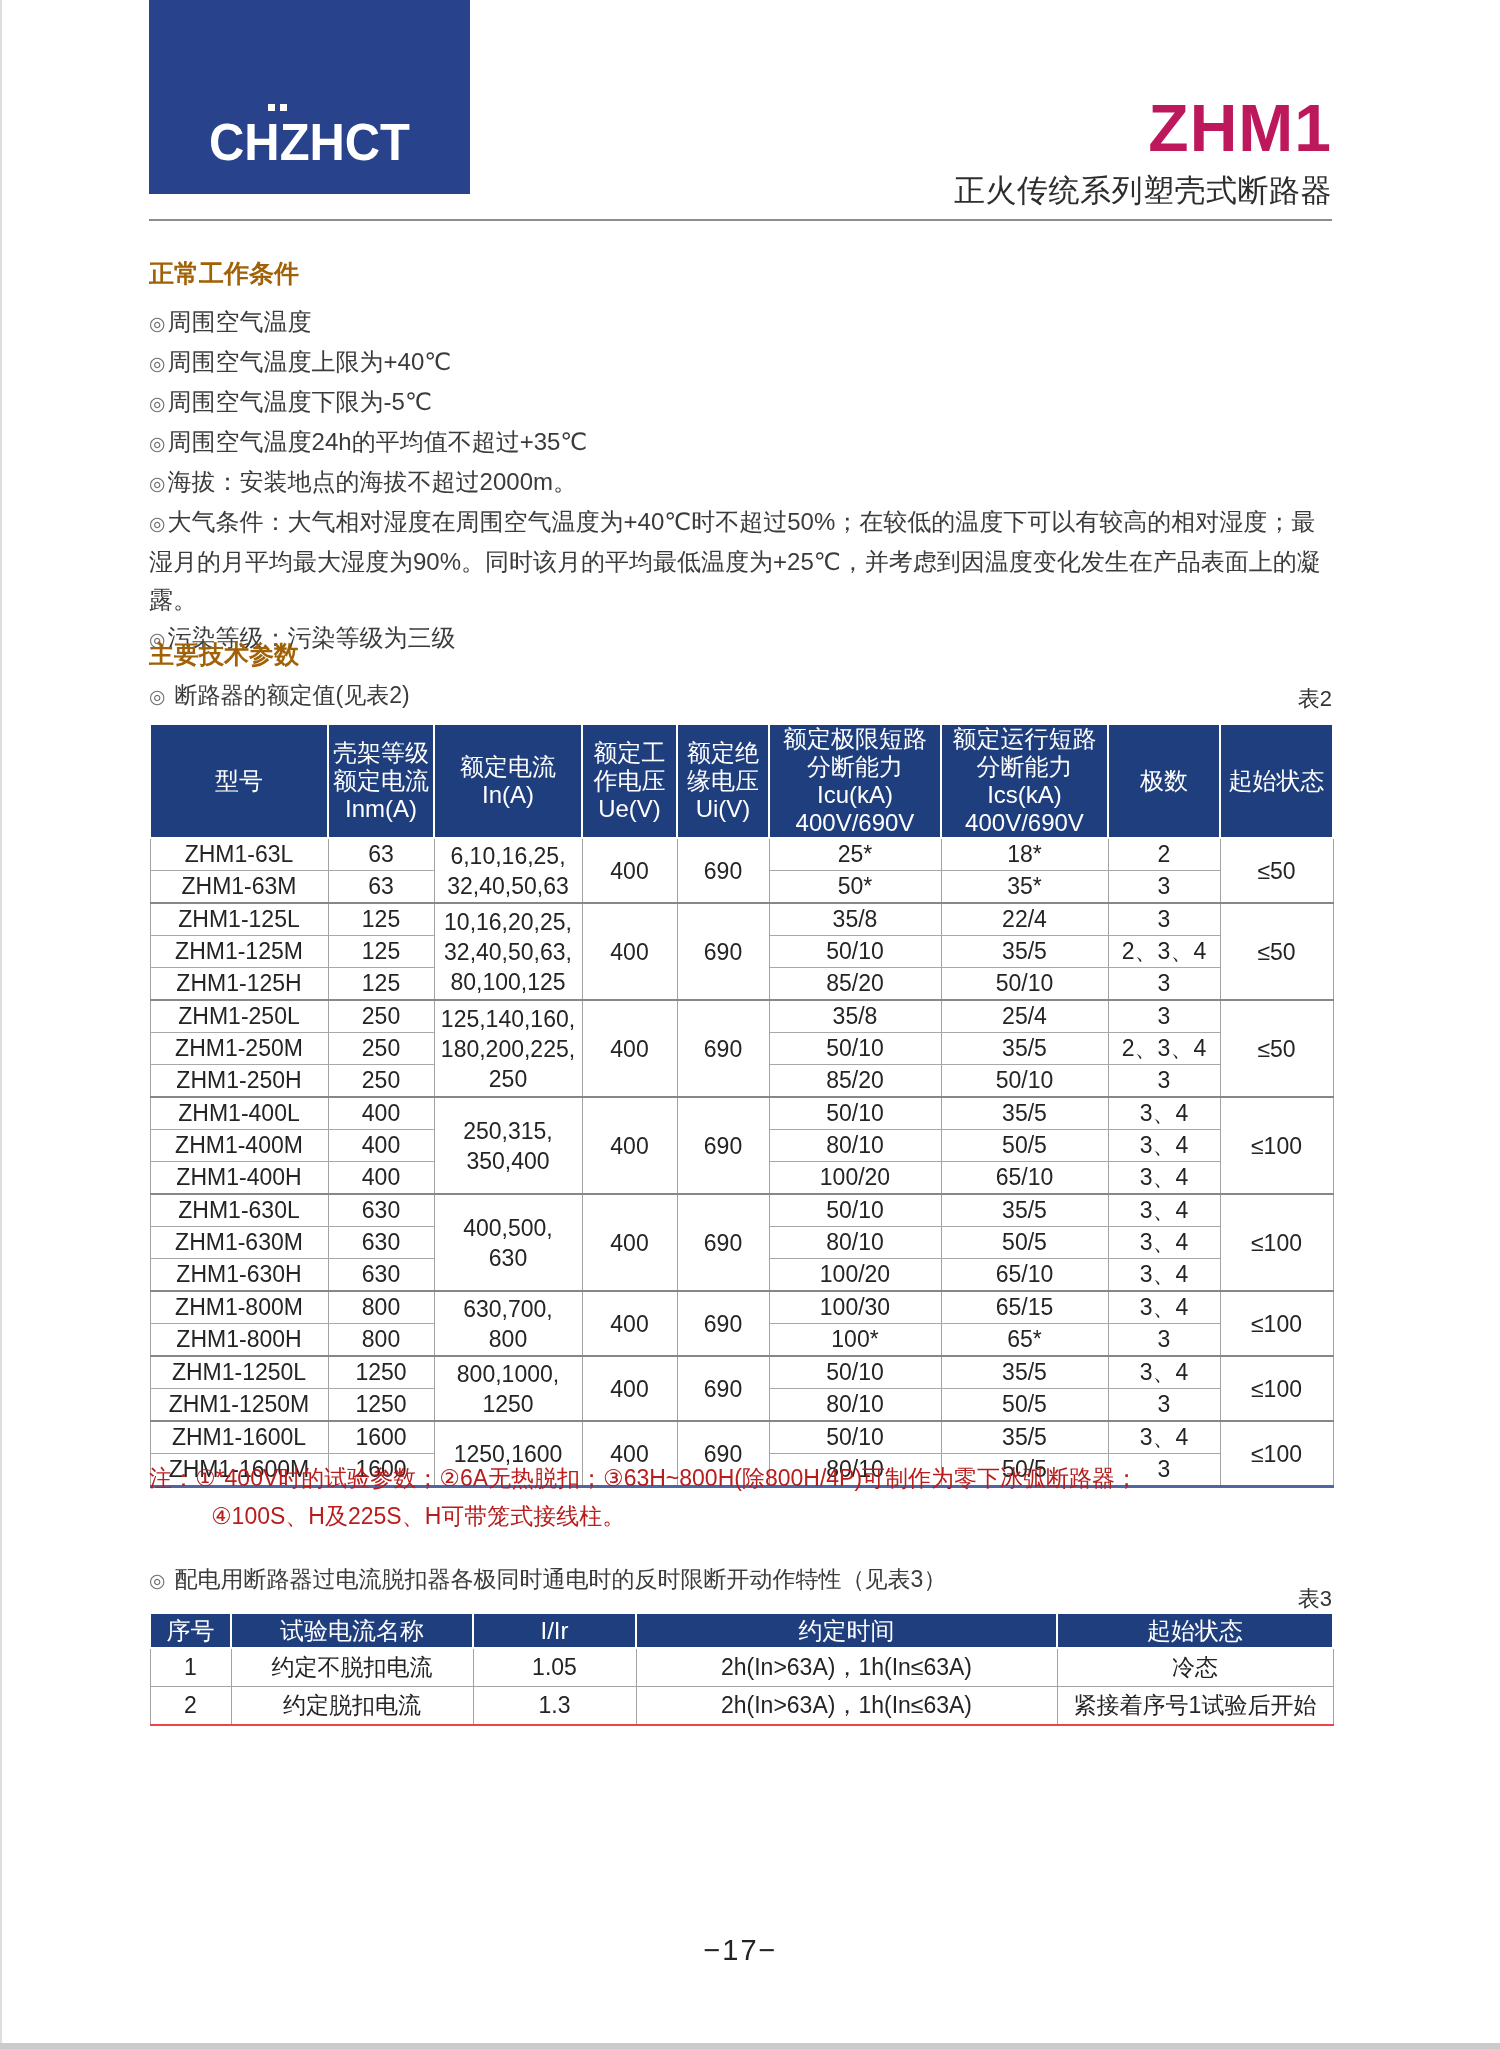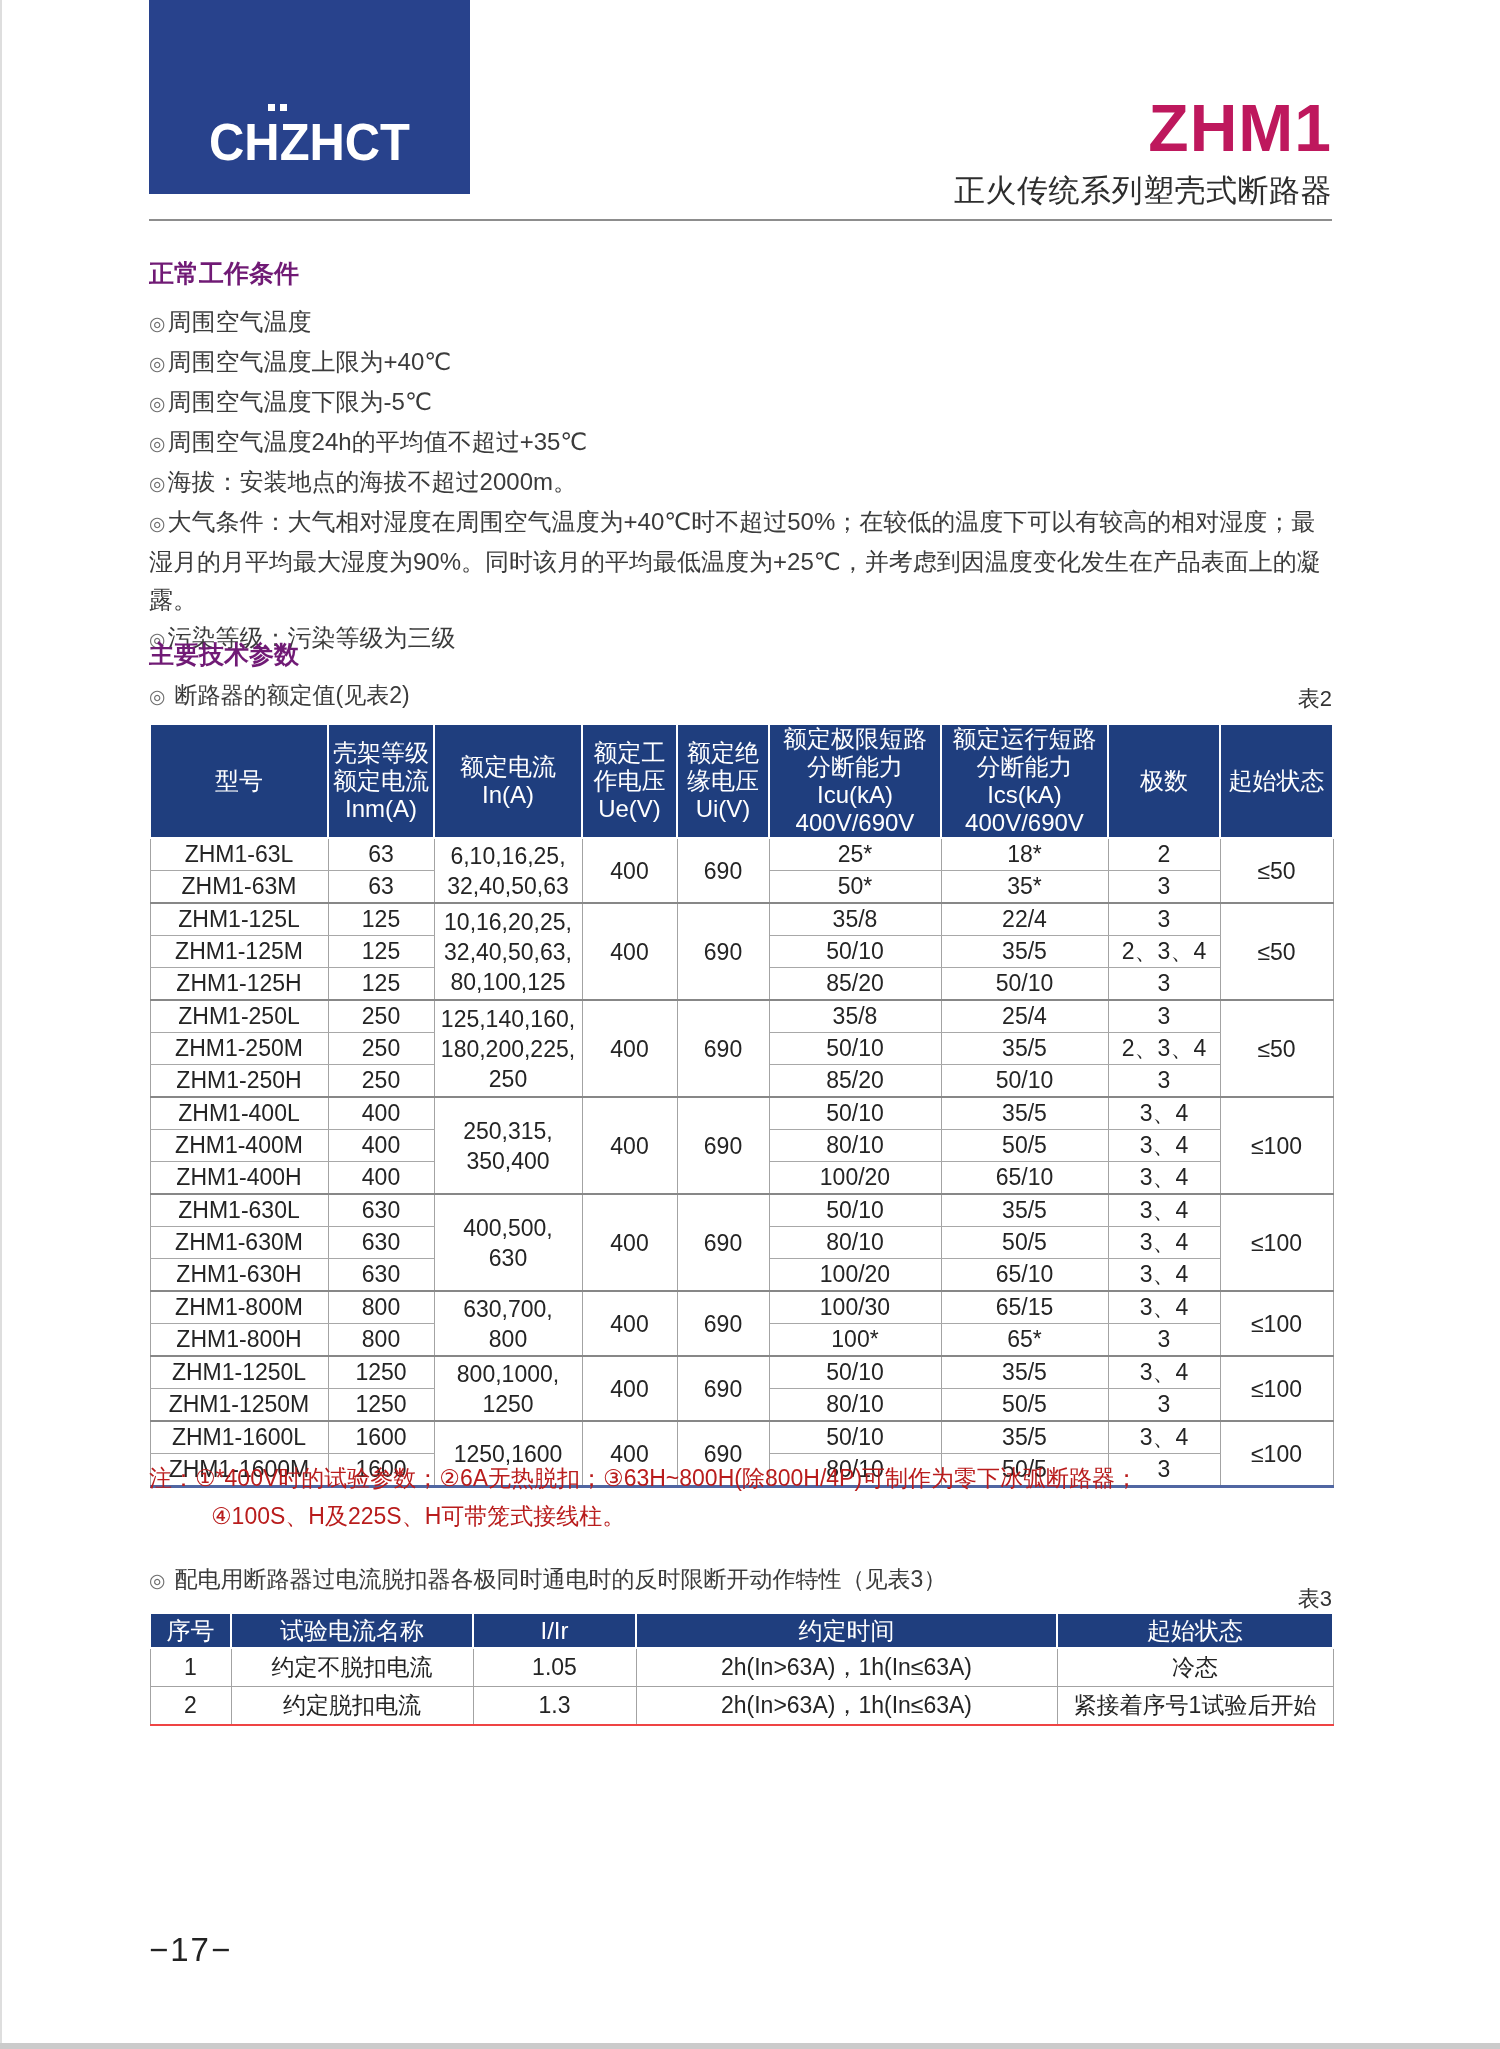--- a/index.html
+++ b/index.html
@@ -24,21 +24,21 @@
     position:absolute; right:168px; top:95px; font-size:66px; font-weight:bold;
     color:#be185d; letter-spacing:1px; line-height:1;
   }
   .product-subtitle{
     position:absolute; right:168px; top:172px; font-size:31px; color:#2d2d2d;
     letter-spacing:0.5px; line-height:1.2; font-weight:500;
   }
   .header-rule{ position:absolute; left:149px; top:219px; width:1183px; height:2px; background:#8d8d8d; }
 
   
-  .sec-heading{ position:absolute; left:149px; font-size:25px; font-weight:bold; color:#701a75; }
+  .sec-heading{ position:absolute; left:149px; font-size:25px; font-weight:bold; color:#a16207; }
   #h-conditions{ top:257px; }
   #h-parameters{ top:638px; }
 
   .cond-list{ position:absolute; left:149px; top:303px; width:1188px; font-size:24px; color:#3b3b3b; line-height:38px; }
   .bmark{ color:#6f6f6f; font-size:19px; margin-right:2px; }
   .cap-mark{ color:#6f6f6f; font-size:19px; margin-right:9px; }
 
   .tbl-caption{ position:absolute; left:149px; font-size:23px; color:#3b3b3b; line-height:30px; }
   #cap-t2{ top:680px; }
   #cap-t3{ top:1564px; }
@@ -65,22 +65,22 @@
   }
   #t2 td{ height:31px; line-height:31px; }
   #t3 td{ height:37px; line-height:37px; border-bottom:1px solid #a3a3a3; }
   #t2 td.sep{ border-bottom:1px solid #a8a8a8; }
   #t2 td.gspan{ border-bottom:2px solid #878787; white-space:pre-line; line-height:30px; }
   #t2 tr.glast td{ border-bottom:2px solid #878787; }
 
   .notes{ position:absolute; left:149px; top:1459px; width:1188px; font-size:23px; color:#b91c1c; line-height:38px; }
   .notes .n2{ padding-left:62px; }
 
-  .page-number{ position:absolute; left:149px; top:1935px; width:1183px; 
-    font-size:33px; color:#222222; line-height:30px; letter-spacing:2px; }
+  .page-number{ position:absolute; left:149px; top:1935px; width:1183px; text-align:center;
+    font-size:29px; color:#222222; line-height:30px; letter-spacing:2px; }
 </style>
 </head>
 <body>
 
 <div class="page">
   <div class="edge-left"></div>
 
   <div class="logo-box">
     <div class="logo-dot d1"></div>
     <div class="logo-dot d2"></div>

